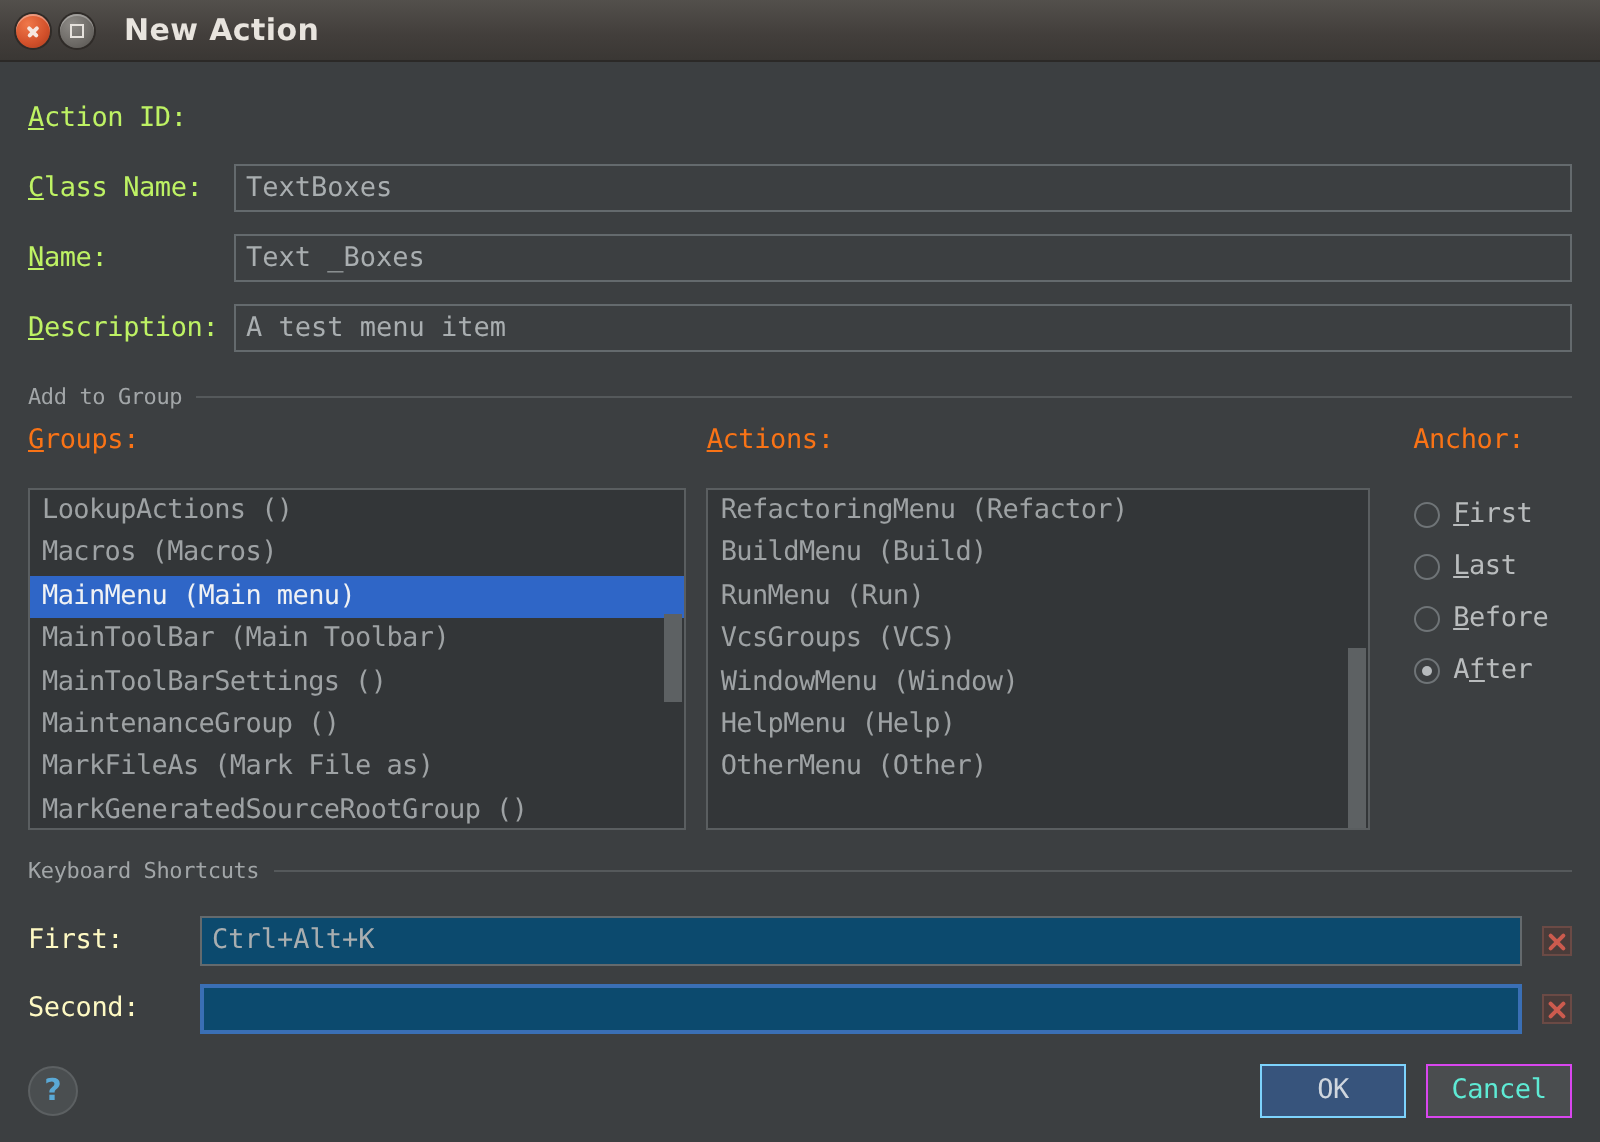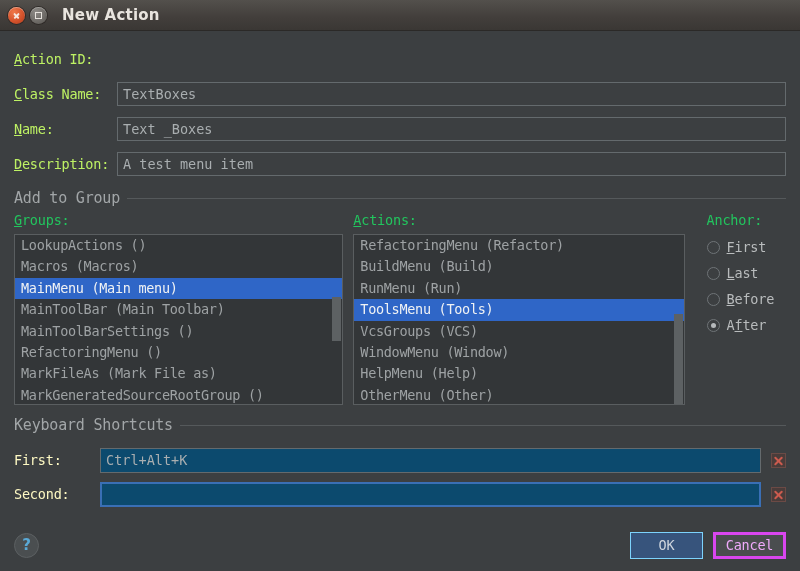--- a/index.html
+++ b/index.html
@@ -84,39 +84,39 @@
     white-space: nowrap; overflow: hidden;
   }
 
   
   .sep {
     display: flex; align-items: center;
     margin: 9px 14px 0 14px;
     height: 16px;
   }
   .sep-label {
-    font-size: 15px; color: #a2a6a8;
+    font-size: 11px; color: #a2a6a8;
     padding-right: 7px; white-space: nowrap;
     letter-spacing: -.2px;
   }
   .sep-line { flex: 1 1 auto; height: 1px; background: #55595b; }
 
   
   .panels {
     display: flex;
     margin: 6px 14px 0 14px;
     gap: 10px;
   }
   .panel-col { display: flex; flex-direction: column; }
   .col-groups  { width: 340px; }
   .col-actions { width: 342px; }
   .col-anchor  { width: 82px; margin-left: 12px; }
   .col-label {
-    font-size: 13.5px; color: #22c55e;
-    margin-bottom: 4px; height: 18px;
+    font-size: 13.5px; color: #f97316;
+    margin-bottom: 14px; height: 18px;
     letter-spacing: -.2px;
   }
   .listbox {
     position: relative;
     height: 171px;
     background: #333638;
     border: 1px solid #5a5e60;
     overflow: hidden;
   }
   .list-item {
@@ -195,21 +195,21 @@
   .btn {
     min-width: 73px; height: 27px;
     display: flex; align-items: center; justify-content: center;
     font-size: 13.5px; font-family: "DejaVu Sans Mono", monospace;
     margin-left: 10px; letter-spacing: -.2px;
   }
   .btn.ok {
     background: #37547c; border: 1px solid #7dd3fc; color: #cfd6de;
   }
   .btn.cancel {
-    background: #4a4d4f; border: 3px solid #d946ef; color: #f0abfc;
+    background: #4a4d4f; border: 1px solid #d946ef; color: #5eead4;
   }
 </style>
 </head>
 <body>
 
 <div class="titlebar">
   <div class="winbtn close">
       <div class="glyph-x"></div>
     </div>
   <div class="winbtn max">
@@ -251,34 +251,33 @@
   <div class="panels">
 
     <div class="panel-col col-groups">
       <div class="col-label"><span class="mn">G</span><span>roups:</span></div>
       <div class="listbox">
         <div class="list-item">LookupActions ()</div>
         <div class="list-item">Macros (Macros)</div>
         <div class="list-item sel">MainMenu (Main menu)</div>
         <div class="list-item">MainToolBar (Main Toolbar)</div>
         <div class="list-item">MainToolBarSettings ()</div>
-        <div class="list-item">RefactoringMenu ()</div>
+        <div class="list-item">MaintenanceGroup ()</div>
         <div class="list-item">MarkFileAs (Mark File as)</div>
         <div class="list-item">MarkGeneratedSourceRootGroup ()</div>
         <div class="vscroll" style="top:62px;height:44px;"></div>
       </div>
     </div>
 
     <div class="panel-col col-actions">
       <div class="col-label"><span class="mn">A</span><span>ctions:</span></div>
       <div class="listbox">
         <div class="list-item">RefactoringMenu (Refactor)</div>
         <div class="list-item">BuildMenu (Build)</div>
         <div class="list-item">RunMenu (Run)</div>
-        <div class="list-item sel">ToolsMenu (Tools)</div>
         <div class="list-item">VcsGroups (VCS)</div>
         <div class="list-item">WindowMenu (Window)</div>
         <div class="list-item">HelpMenu (Help)</div>
         <div class="list-item">OtherMenu (Other)</div>
         <div class="vscroll" style="top:79px;height:90px;"></div>
       </div>
     </div>
 
     <div class="panel-col col-anchor">
       <div class="col-label">Anchor:</div>

